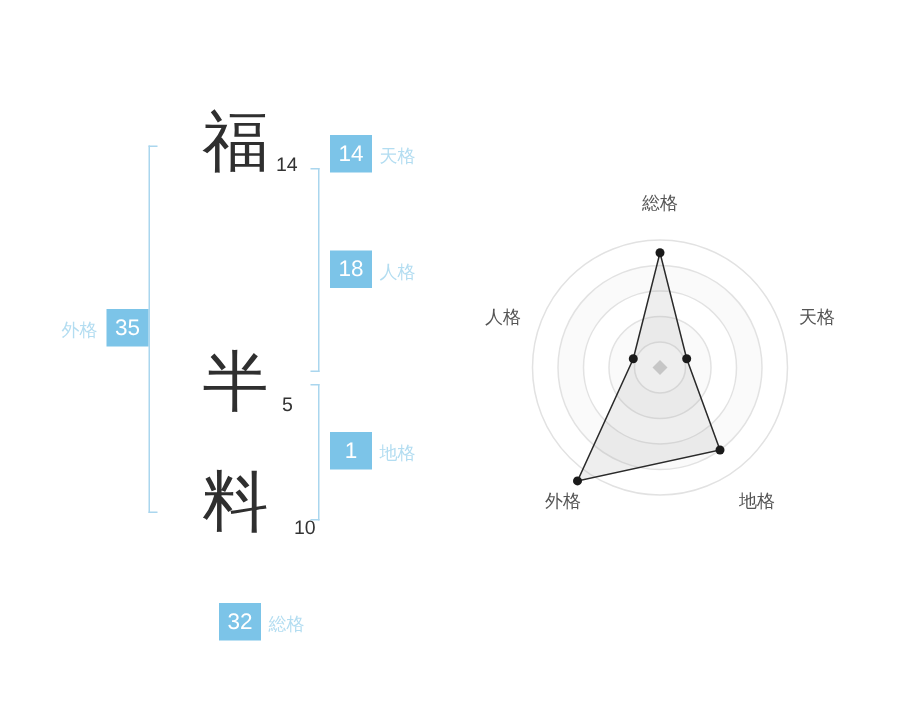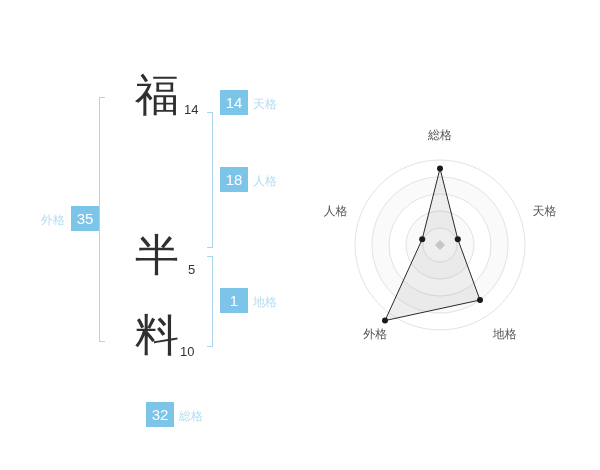--- a/index.html
+++ b/index.html
@@ -45,21 +45,21 @@
 <body>
 
 <div>
 
   <div class="kanji" style="top:72px">福</div>
   <div class="kanji" style="top:232px">半</div>
   <div class="kanji" style="top:312px">料</div>
 
   <div class="strokes" style="left:184px;top:102px">14</div>
   <div class="strokes" style="left:188px;top:262px">5</div>
-  <div class="strokes" style="left:180px;top:344px">10</div>
+  <div class="strokes" style="left:196px;top:344px">10</div>
 
   <div class="bracket-r" style="left:207px;top:112px;height:134px"></div>
   <div class="bracket-r" style="left:207px;top:256px;height:89px"></div>
   <div class="bracket-l" style="left:99px;top:97px;height:243px"></div>
 
   <div class="kaku-box" style="left:220px;top:90px">14</div>
   <div class="kaku-label" style="left:253px;top:96px">天格</div>
 
   <div class="kaku-box" style="left:220px;top:167px">18</div>
   <div class="kaku-label" style="left:253px;top:173px">人格</div>

